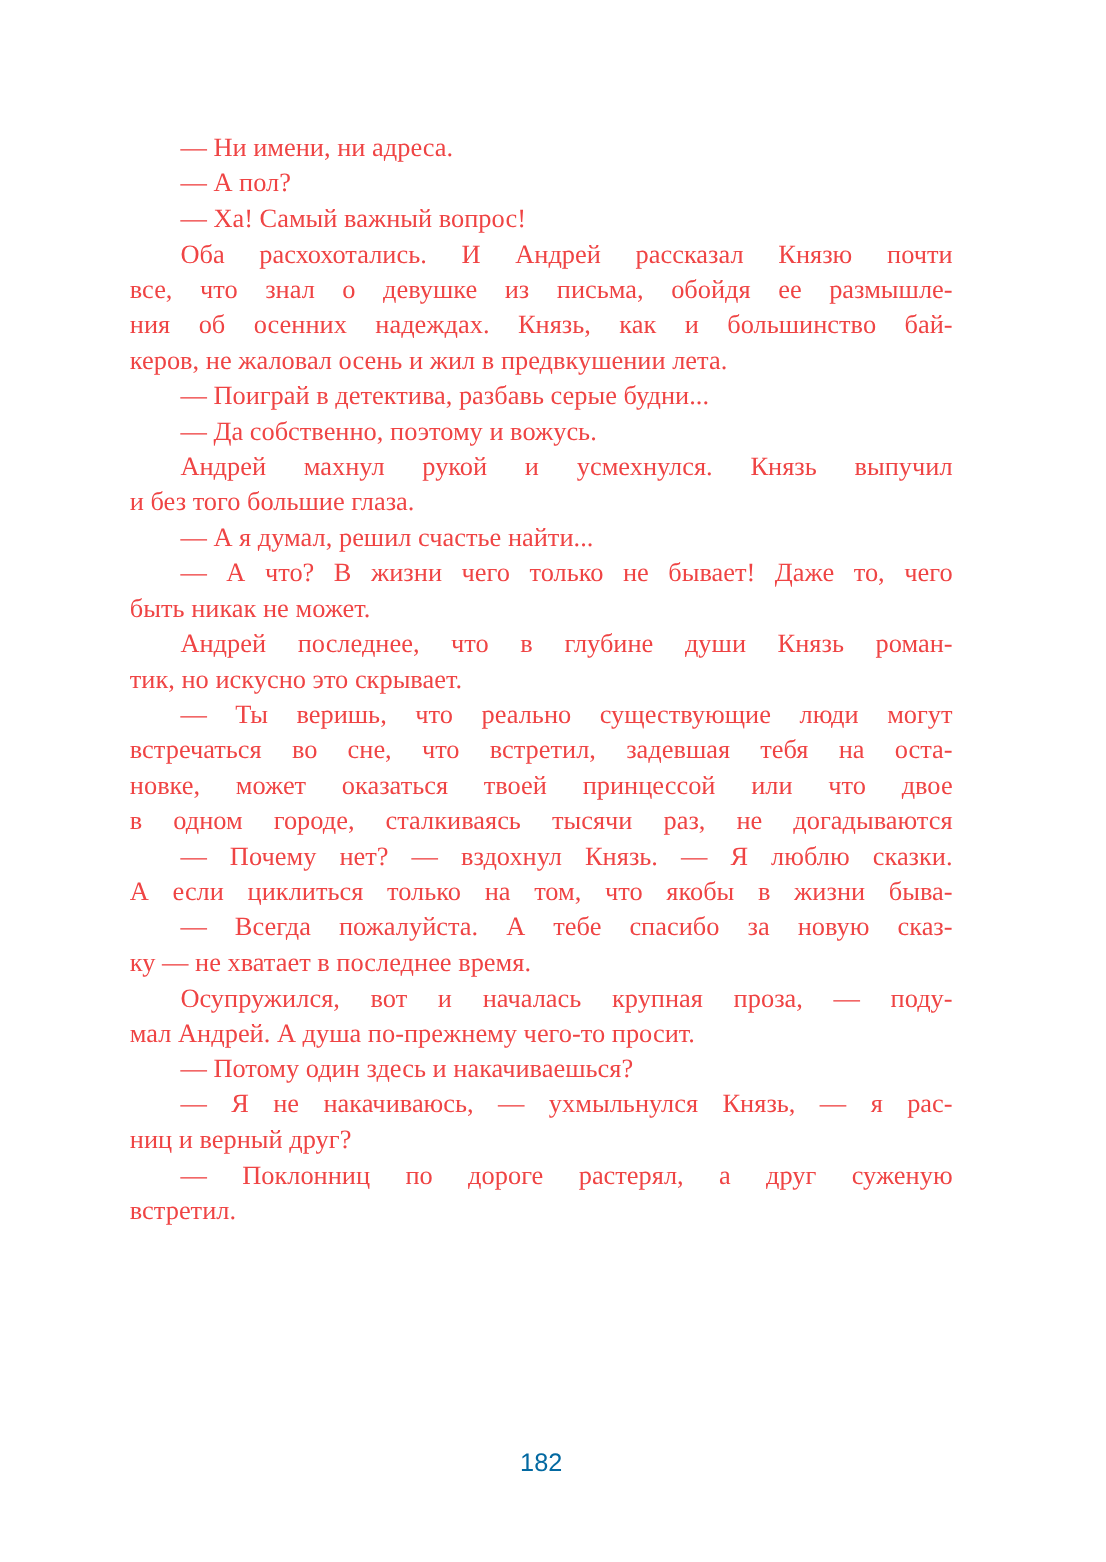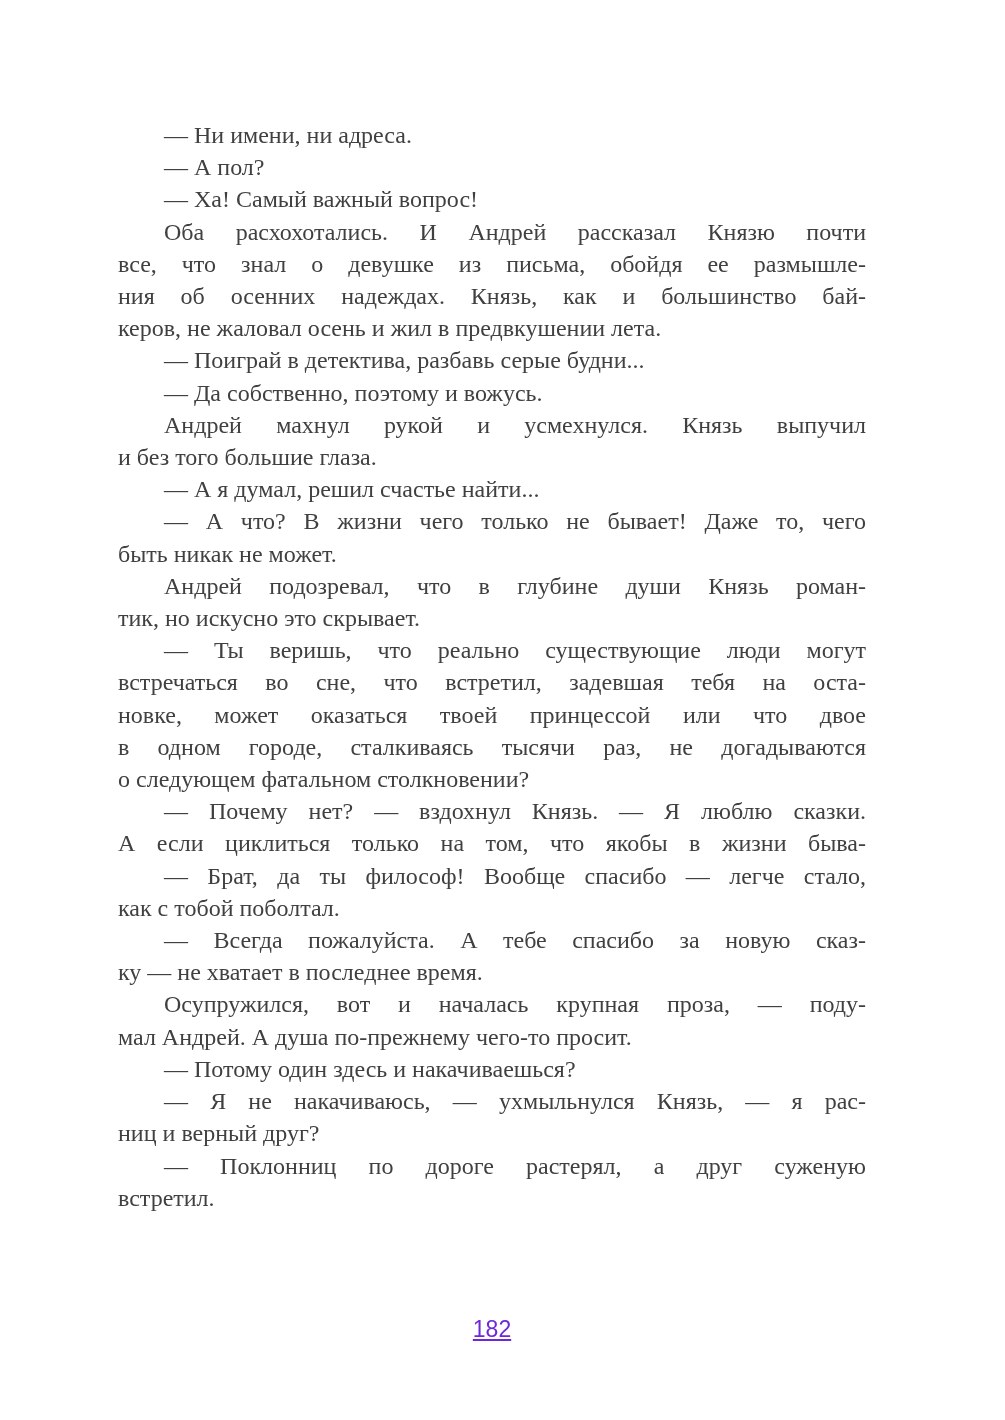--- a/index.html
+++ b/index.html
@@ -19,21 +19,21 @@
     background: #ffffff;
   }
   .text-block {
     position: absolute;
     left: 118px;
     top: 119px;
     width: 748px;
     font-family: "Liberation Serif", "DejaVu Serif", serif;
     font-size: 24px;
     line-height: 32.2px;
-    color: #404040;
+    color: #ef4444;
   }
   .paragraph {
     margin: 0;
     padding: 0;
   }
   .line {
     text-align: justify;
     text-align-last: justify;
     white-space: normal;
   }
@@ -44,22 +44,21 @@
     text-indent: 46px;
   }
   .page-number {
     position: absolute;
     top: 1316px;
     left: 118px;
     width: 748px;
     text-align: center;
     font-family: "Liberation Sans", "DejaVu Sans", sans-serif;
     font-size: 23px;
-    color: #6d28d9;
-    text-decoration: underline;
+    color: #0369a1;
   }
 </style>
 </head>
 <body>
 
 <div class="book-page">
   <div class="text-block">
       <div class="paragraph">
         <div class="line indent last">— Ни имени, ни адреса.</div>
       </div>
@@ -86,37 +85,32 @@
         <div class="line last">и без того большие глаза.</div>
       </div>
       <div class="paragraph">
         <div class="line indent last">— А я думал, решил счастье найти...</div>
       </div>
       <div class="paragraph">
         <div class="line indent">— А что? В жизни чего только не бывает! Даже то, чего</div>
         <div class="line last">быть никак не может.</div>
       </div>
       <div class="paragraph">
-        <div class="line indent">Андрей подозревал, что в глубине души Князь роман-</div>
+        <div class="line indent">Андрей последнее, что в глубине души Князь роман-</div>
         <div class="line last">тик, но искусно это скрывает.</div>
       </div>
       <div class="paragraph">
         <div class="line indent">— Ты веришь, что реально существующие люди могут</div>
         <div class="line">встречаться во сне, что встретил, задевшая тебя на оста-</div>
         <div class="line">новке, может оказаться твоей принцессой или что двое</div>
         <div class="line">в одном городе, сталкиваясь тысячи раз, не догадываются</div>
-        <div class="line last">о следующем фатальном столкновении?</div>
       </div>
       <div class="paragraph">
         <div class="line indent">— Почему нет? — вздохнул Князь. — Я люблю сказки.</div>
         <div class="line">А если циклиться только на том, что якобы в жизни быва-</div>
-      </div>
-      <div class="paragraph">
-        <div class="line indent">— Брат, да ты философ! Вообще спасибо — легче стало,</div>
-        <div class="line last">как с тобой поболтал.</div>
       </div>
       <div class="paragraph">
         <div class="line indent">— Всегда пожалуйста. А тебе спасибо за новую сказ-</div>
         <div class="line last">ку — не хватает в последнее время.</div>
       </div>
       <div class="paragraph">
         <div class="line indent">Осупружился, вот и началась крупная проза, — поду-</div>
         <div class="line last">мал Андрей. А душа по-прежнему чего-то просит.</div>
       </div>
       <div class="paragraph">

